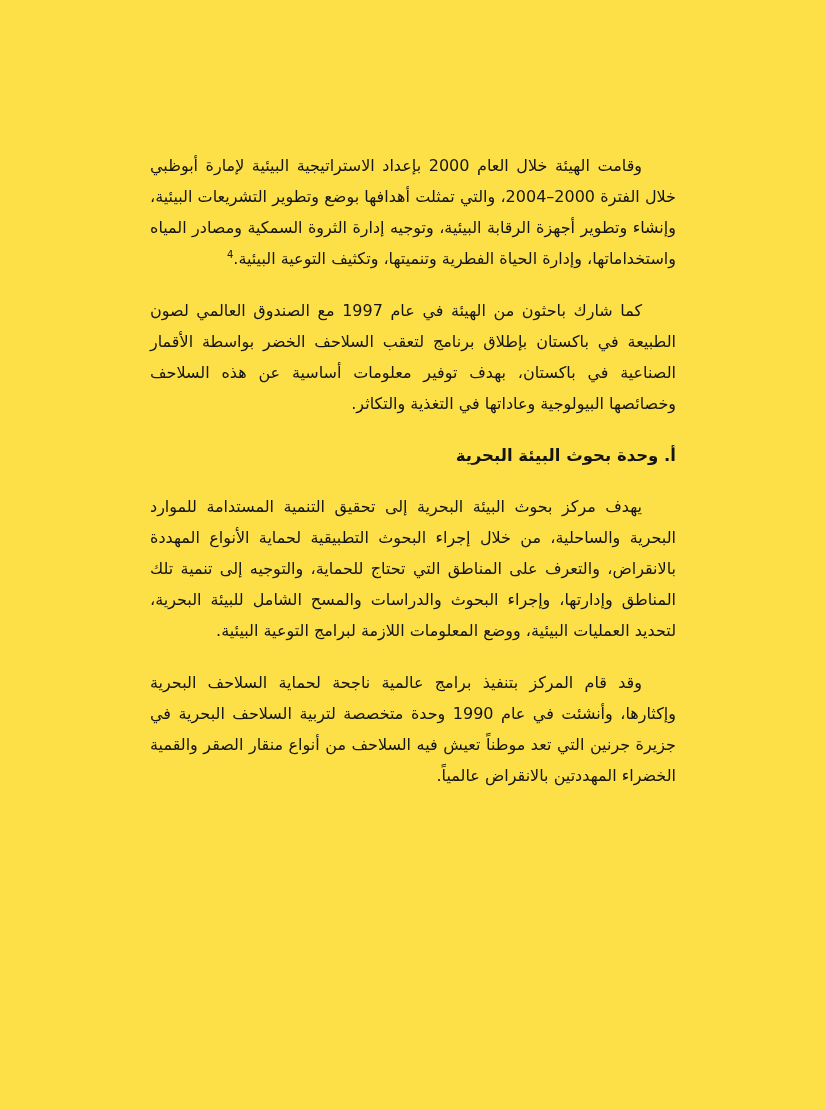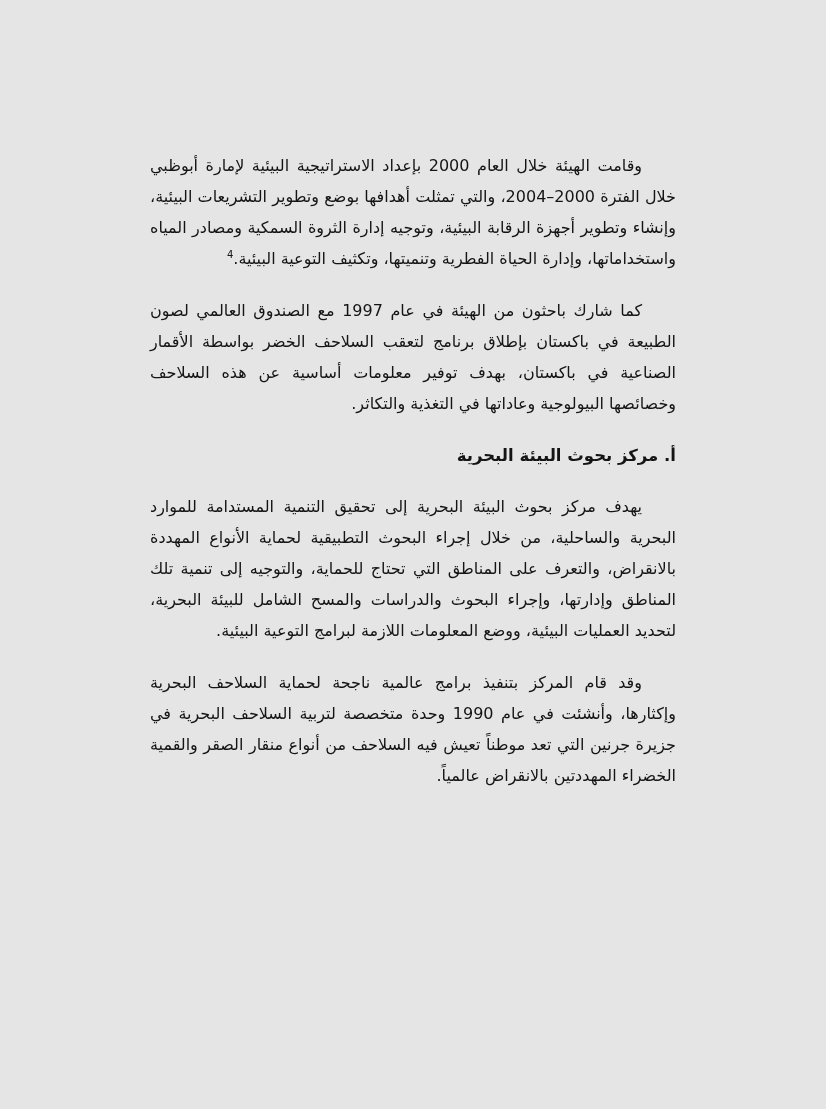--- a/index.html
+++ b/index.html
@@ -11,21 +11,21 @@
     height: 1109px;
     background: #ffffff;
     color: #141414;
     font-family: "DejaVu Sans", sans-serif;
     position: relative;
     overflow: hidden;
   }
   .page {
     position: absolute;
     inset: 0;
-    background: #e5e5e5;
+    background: #fde047;
   }
   .text-block {
     position: absolute;
     top: 150px;
     right: 150px;
     width: 526px;
     direction: rtl;
     unicode-bidi: embed;
     text-align: justify;
     font-size: 16px;
@@ -66,21 +66,21 @@
 
 <div class="page">
 
   <div class="text-block" dir="rtl">
 
     <p class="para"><span>وقامت الهيئة خلال العام 2000 بإعداد الاستراتيجية البيئية لإمارة أبوظبي خلال الفترة 2000–2004، والتي تمثلت أهدافها بوضع وتطوير التشريعات البيئية، وإنشاء وتطوير أجهزة الرقابة البيئية، وتوجيه إدارة الثروة السمكية ومصادر المياه واستخداماتها، وإدارة الحياة الفطرية وتنميتها، وتكثيف التوعية البيئية.</span><sup class="fnref">4</sup></p>
 
     <p class="para"><span>كما شارك باحثون من الهيئة في عام 1997 مع الصندوق العالمي لصون الطبيعة في باكستان بإطلاق برنامج لتعقب السلاحف الخضر بواسطة الأقمار الصناعية في باكستان، بهدف توفير معلومات أساسية عن هذه السلاحف وخصائصها البيولوجية وعاداتها في التغذية والتكاثر.</span></p>
 
 
-    <h3 class="heading">أ. مركز بحوث البيئة البحرية</h3>
+    <h3 class="heading">أ. وحدة بحوث البيئة البحرية</h3>
 
     <p class="para"><span>يهدف مركز بحوث البيئة البحرية إلى تحقيق التنمية المستدامة للموارد البحرية والساحلية، من خلال إجراء البحوث التطبيقية لحماية الأنواع المهددة بالانقراض، والتعرف على المناطق التي تحتاج للحماية، والتوجيه إلى تنمية تلك المناطق وإدارتها، وإجراء البحوث والدراسات والمسح الشامل للبيئة البحرية، لتحديد العمليات البيئية، ووضع المعلومات اللازمة لبرامج التوعية البيئية.</span></p>
 
     <p class="para"><span>وقد قام المركز بتنفيذ برامج عالمية ناجحة لحماية السلاحف البحرية وإكثارها، وأنشئت في عام 1990 وحدة متخصصة لتربية السلاحف البحرية في جزيرة جرنين التي تعد موطناً تعيش فيه السلاحف من أنواع منقار الصقر والقمية الخضراء المهددتين بالانقراض عالمياً.</span></p>
 
   </div>
 
 
 </div>
 

